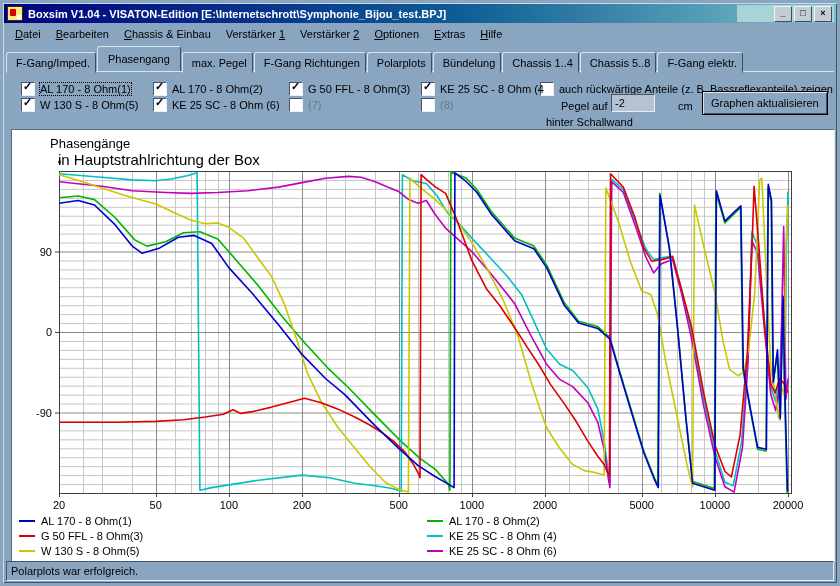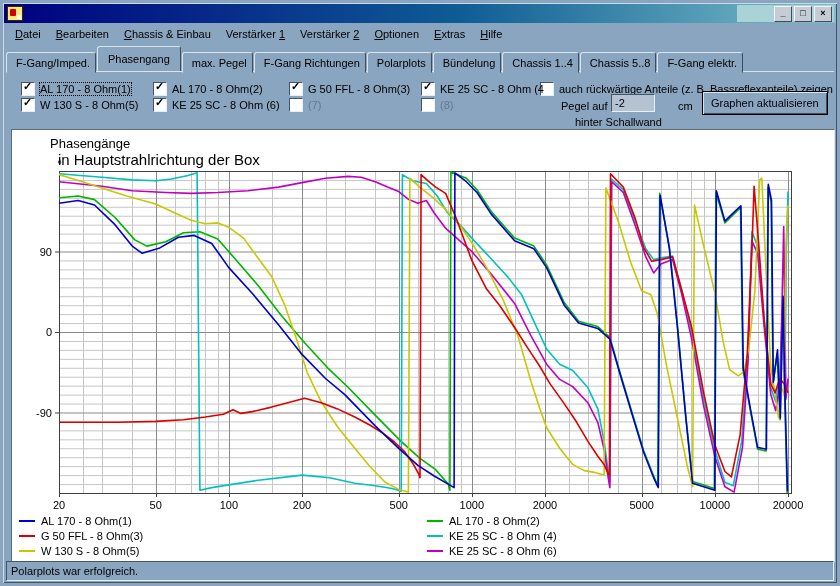--- a/index.html
+++ b/index.html
@@ -56,20 +56,21 @@
        border:1px solid;border-color:#44566c #e6eef6 #e6eef6 #44566c;display:flex;align-items:center;padding-left:4px;box-sizing:border-box;}
   svg text{font-family:"Liberation Sans",sans-serif;font-size:11px;fill:#000;}
 </style>
 </head>
 <body>
 
 <div class="win">
 
   <div class="titlebar">
     <span class="app-icon"></span>
+    <span class="title-text">Boxsim V1.04 - VISATON-Edition [E:\Internetschrott\Symphonie_Bijou_test.BPJ]</span>
     <span class="cap-panel" id="capBtns">
         <span class="cap-btn">_</span>
         <span class="cap-btn">□</span>
         <span class="cap-btn">×</span>
       </span>
   </div>
 
   <div class="menubar" id="menuBar">
       <span class="menu-item"><u>D</u>atei</span>
       <span class="menu-item"><u>B</u>earbeiten</span>
@@ -84,21 +85,21 @@
   <div class="tabstrip" id="tabStrip"><span class="tabline"></span><span class="tab">F-Gang/Imped.</span><span class="tab active">Phasengang</span><span class="tab">max. Pegel</span><span class="tab">F-Gang Richtungen</span><span class="tab">Polarplots</span><span class="tab">Bündelung</span><span class="tab">Chassis 1..4</span><span class="tab">Chassis 5..8</span><span class="tab">F-Gang elektr.</span></div>
 
   <div class="controls" id="ctrlPanel">
     <div class="chk-item" style="left:534px;top:9px">
       <span class="chk-box" id="rearBox"></span><span class="chk-label">auch rückwärtige Anteile (z. B. Bassreflexanteile) zeigen</span>
     </div>
     <span class="ref-label" style="left:555px;top:27px">Pegel auf</span>
     <input class="ref-input" style="left: 605px; top: 21px;" value="-2">
     <span class="ref-unit" style="left:672px;top:27px">cm</span>
     <button class="ref-btn" style="left:696px;top:18px">Graphen aktualisieren</button>
-    <span class="ref-note" style="left:569px;top:43px">hinter Schallwand</span>
+    <span class="ref-note" style="left:540px;top:43px">hinter Schallwand</span>
   <div class="chk-item" style="left: 15px; top: 9px;"><span class="chk-box checked"></span><span class="chk-label focused">AL 170 - 8 Ohm(1)</span></div>
       <div class="chk-item" style="left: 147px; top: 9px;"><span class="chk-box checked"></span><span class="chk-label">AL 170 - 8 Ohm(2)</span></div>
       <div class="chk-item" style="left: 283px; top: 9px;"><span class="chk-box checked"></span><span class="chk-label">G 50 FFL - 8 Ohm(3)</span></div>
       <div class="chk-item" style="left: 415px; top: 9px;"><span class="chk-box checked"></span><span class="chk-label">KE 25 SC - 8 Ohm  (4</span></div>
       <div class="chk-item" style="left: 15px; top: 25px;"><span class="chk-box checked"></span><span class="chk-label">W 130 S - 8 Ohm(5)</span></div>
       <div class="chk-item" style="left: 147px; top: 25px;"><span class="chk-box checked"></span><span class="chk-label">KE 25 SC - 8 Ohm  (6)</span></div>
       <div class="chk-item" style="left: 283px; top: 25px;"><span class="chk-box"></span><span class="chk-label disabled">(7)</span></div>
       <div class="chk-item" style="left: 415px; top: 25px;"><span class="chk-box"></span><span class="chk-label disabled">(8)</span></div>
     </div>
 

